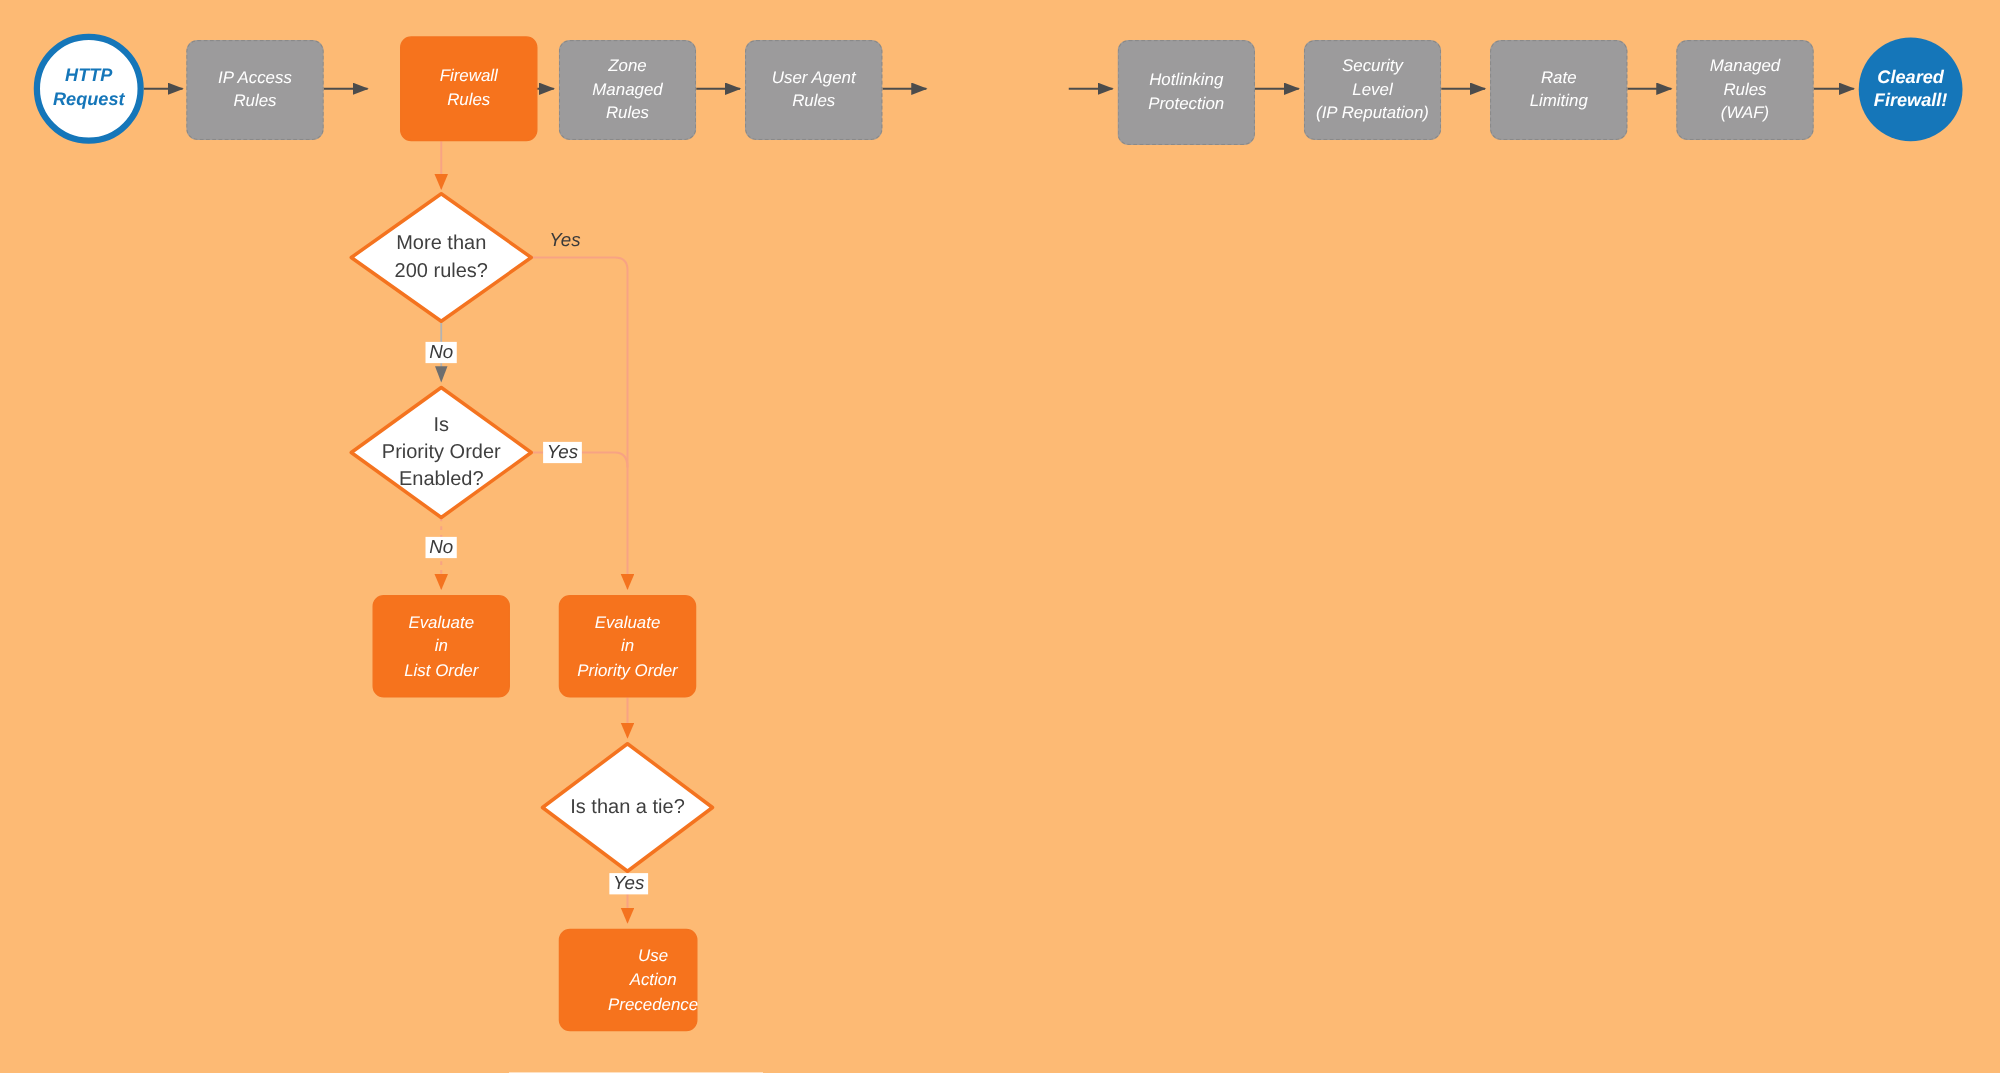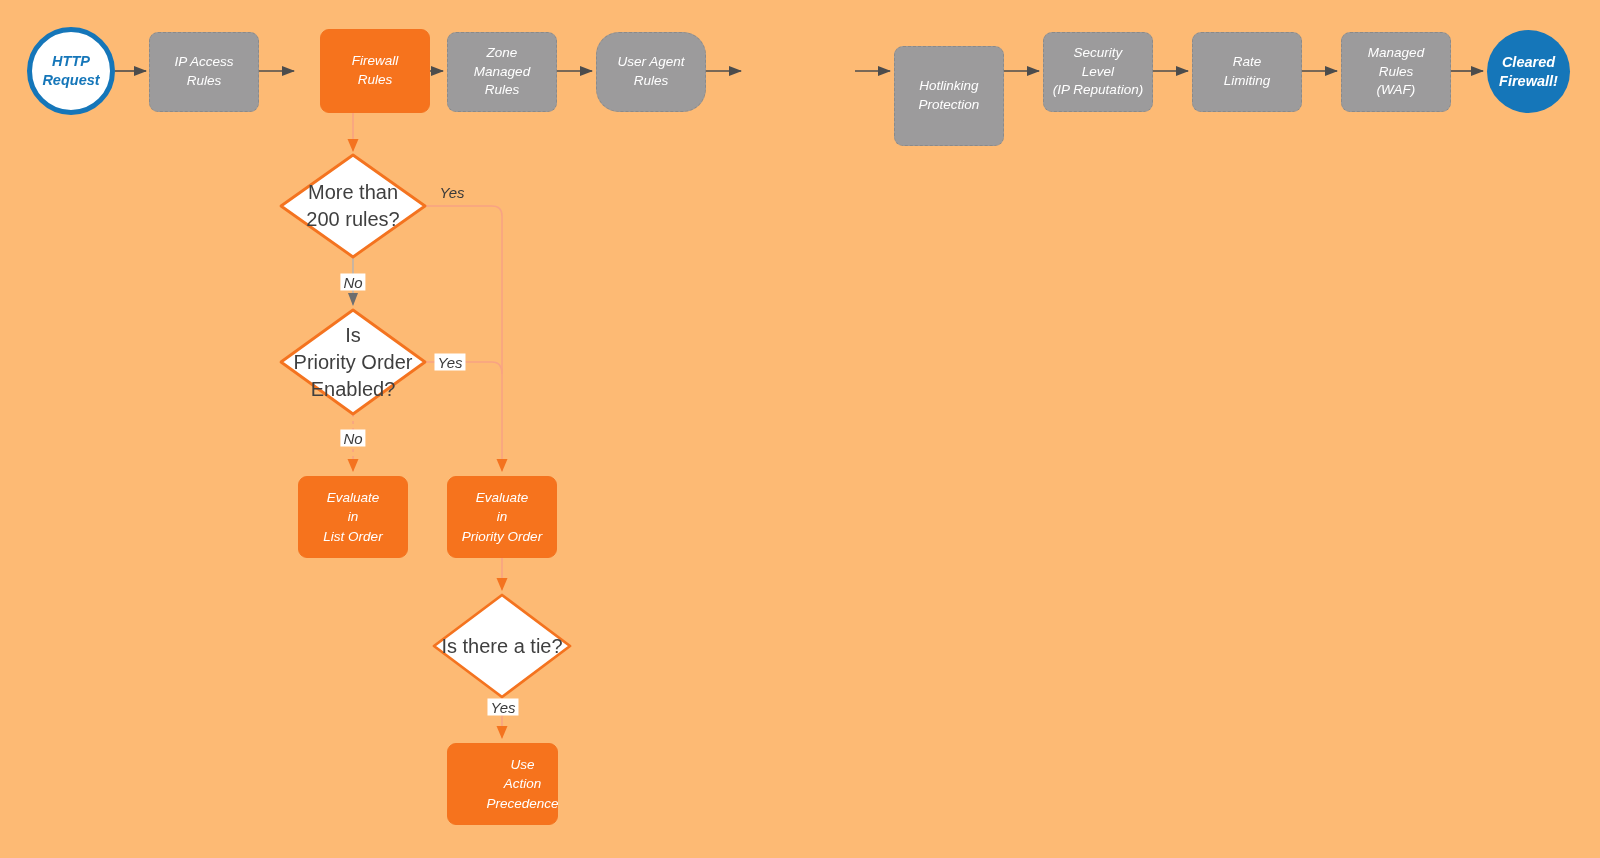--- a/index.html
+++ b/index.html
@@ -23,21 +23,21 @@
   .action{
     background:var(--orange,#f6731d);color:#ffffff;font-style:italic;
     font-size:13.5px;line-height:1.42;border-radius:9px;
     border:1px solid var(--orange-stroke,#f4731f);
   }
   .circle{border-radius:50%;font-weight:bold;font-style:italic;font-size:14.5px;line-height:1.3;}
   .circle.start{border:5px solid var(--blue,#1576b9);color:var(--blue,#1576b9);background:#ffffff;}
   .circle.end{background:var(--blue,#1576b9);color:#ffffff;}
   .diamond-label{
     position:absolute;transform:translate(-50%,-50%);text-align:center;
-    white-space:pre-line;font-size:20px;line-height:1.35;color:var(--text-dark,#3f3f3f);
+    white-space:pre-line;font-size:16px;line-height:1.35;color:var(--text-dark,#3f3f3f);
   }
   .edge-label{
     position:absolute;transform:translate(-50%,-50%);
     font-style:italic;font-size:15px;color:#3a3a3a;
   }
   .edge-label.onl{background:#ffffff;padding:0 3px;}
 </style>
 </head>
 <body>
 
@@ -94,39 +94,39 @@
   <div class="node circle end" style="left:1487px;top:30px;width:83px;height:83px;">Cleared
 Firewall!</div>
 
   <div class="node step" style="left:149px;top:32px;width:110px;height:80px;">IP Access
 Rules</div>
   <div class="node step active" style="left:298px;top:29px;width:110px;height:84px;">Firewall
 Rules</div>
   <div class="node step" style="left:447px;top:32px;width:110px;height:80px;">Zone
 Managed
 Rules</div>
-  <div class="node step" style="left:596px;top:32px;width:110px;height:80px;border-radius:23px;">User Agent
+  <div class="node step" style="left:596px;top:32px;width:110px;height:80px;">User Agent
 Rules</div>
-  <div class="node step" style="left:894px;top:46px;width:110px;height:100px;">Hotlinking
+  <div class="node step" style="left:894px;top:32px;width:110px;height:84px;">Hotlinking
 Protection</div>
   <div class="node step" style="left:1043px;top:32px;width:110px;height:80px;">Security
 Level
 (IP Reputation)</div>
   <div class="node step" style="left:1192px;top:32px;width:110px;height:80px;">Rate
 Limiting</div>
   <div class="node step" style="left:1341px;top:32px;width:110px;height:80px;">Managed
 Rules
 (WAF)</div>
 
   <div class="diamond-label" style="left:353px;top:206px;width:130px;">More than
 200 rules?</div>
   <div class="diamond-label" style="left:353px;top:362px;width:130px;">Is
 Priority Order
 Enabled?</div>
-  <div class="diamond-label" style="left:502px;top:646px;width:130px;">Is there a tie?</div>
+  <div class="diamond-label" style="left:502px;top:646px;width:130px;">Is than a tie?</div>
 
   <div class="node action" style="left:298px;top:476px;width:110px;height:82px;">Evaluate
 in
 List Order</div>
   <div class="node action" style="left:447px;top:476px;width:110px;height:82px;">Evaluate
 in
 Priority Order</div>
   <div class="node action" style="left:447px;top:743px;width:111px;height:82px;padding-left:40px;">Use
 Action
 Precedence</div>

